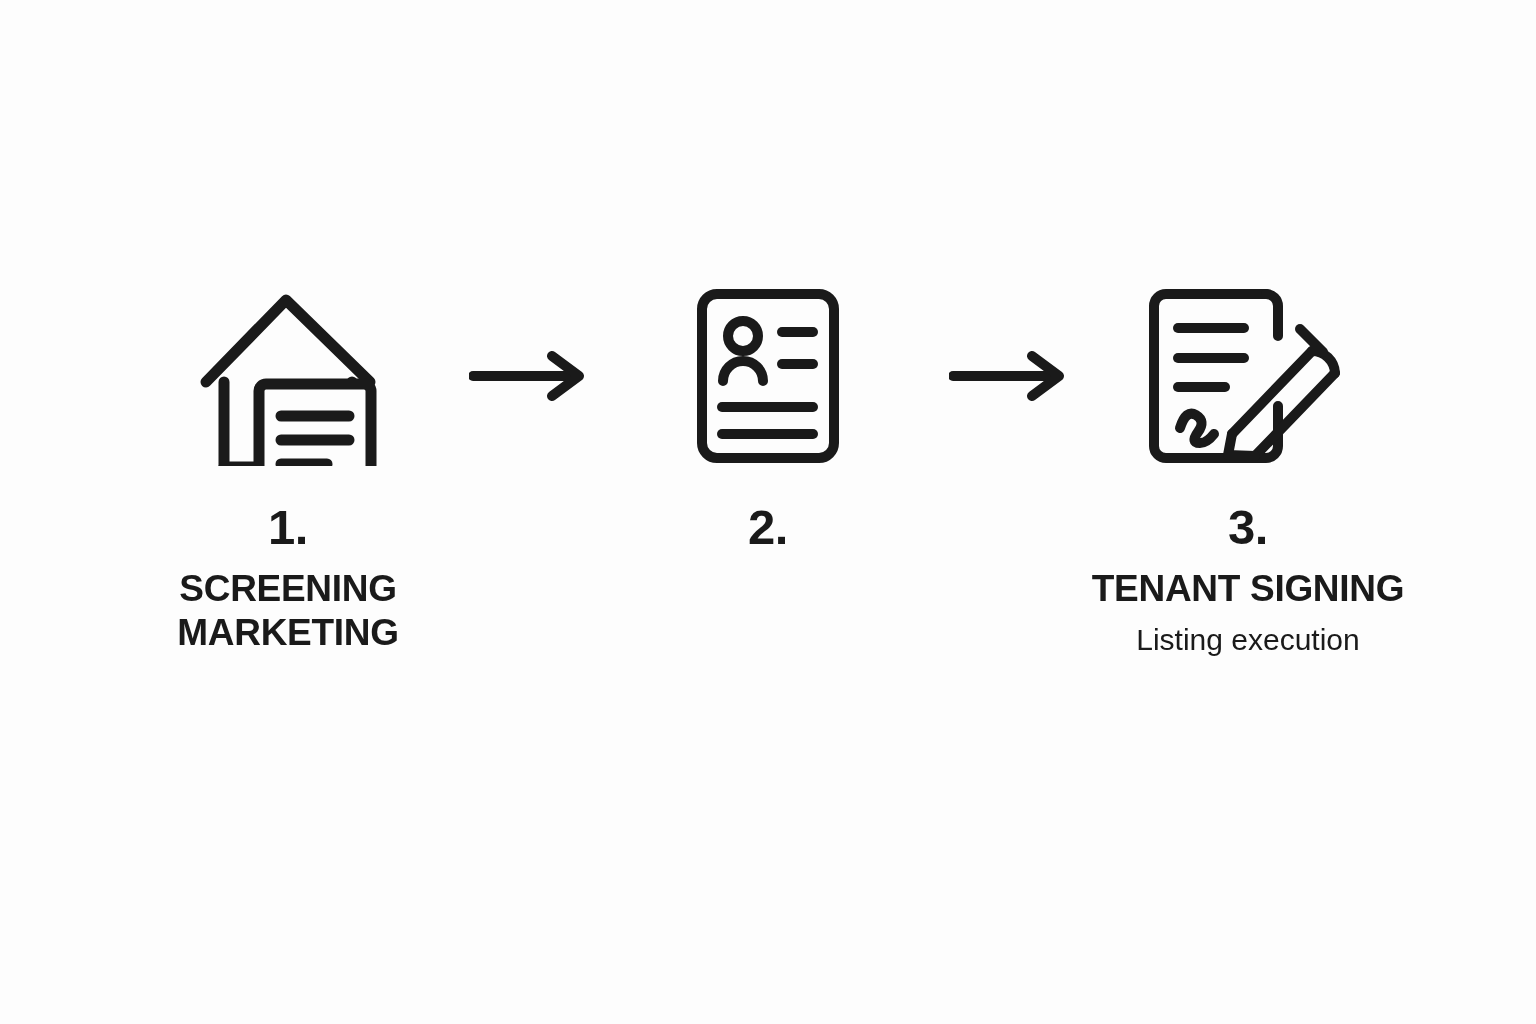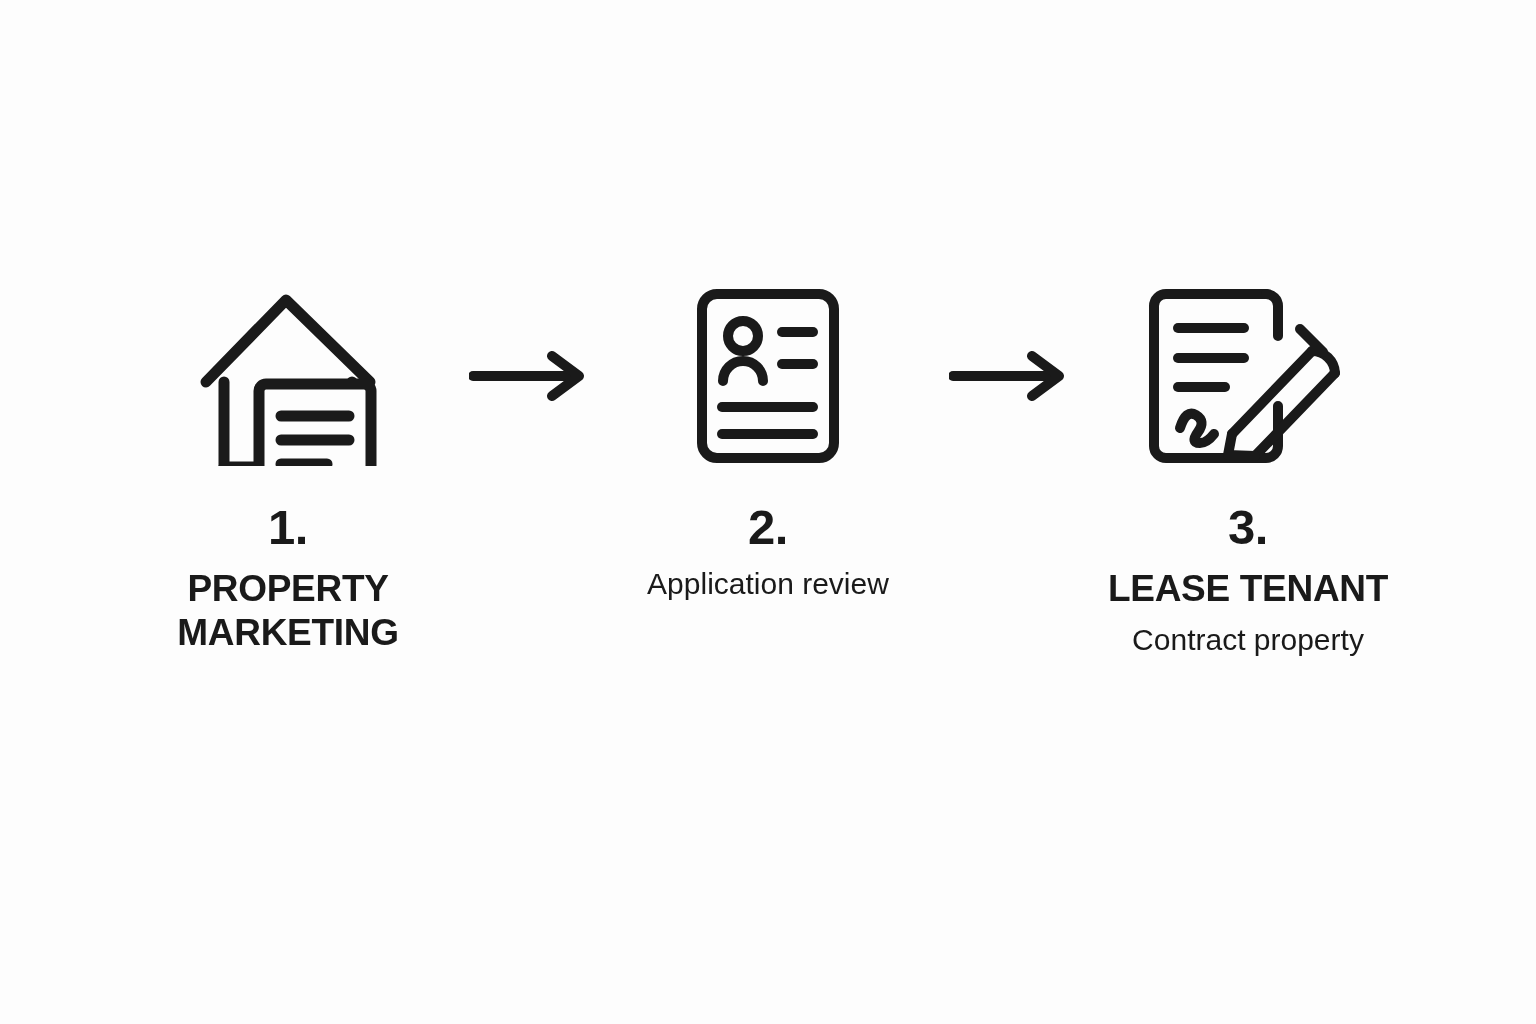--- a/index.html
+++ b/index.html
@@ -190,34 +190,33 @@
         </svg>
       </span>
     </div>
 
   </div>
 
   <div class="labels-row">
 
     <div class="label-col col-1">
       <div class="step-number">1.</div>
-      <div class="step-title">PROPERTY
+      <div class="step-title">SCREENING
 MARKETING</div>
     </div>
 
     <div class="label-gap"></div>
 
     <div class="label-col col-2">
       <div class="step-number">2.</div>
-      <div class="step-desc">Application review</div>
     </div>
 
     <div class="label-gap"></div>
 
     <div class="label-col col-3">
       <div class="step-number">3.</div>
-      <div class="step-title wide">LEASE TENANT</div>
-      <div class="step-desc">Contract property</div>
+      <div class="step-title wide">TENANT SIGNING</div>
+      <div class="step-desc">Listing execution</div>
     </div>
 
   </div>
 
 </div>
 
 </body></html>

